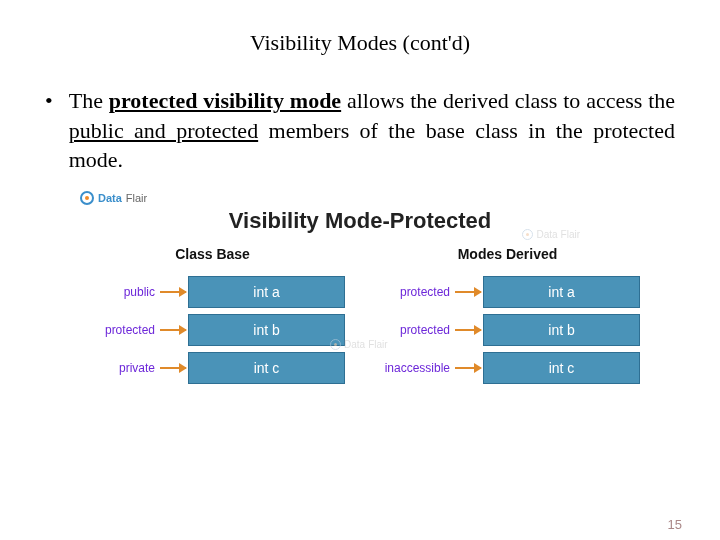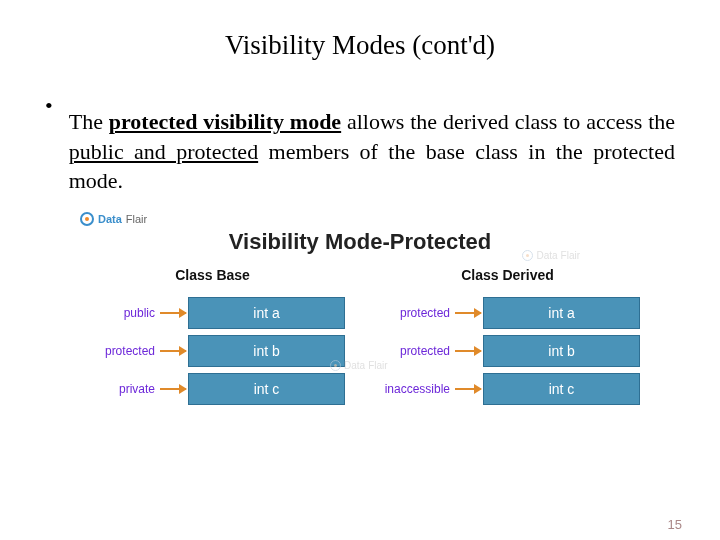--- a/index.html
+++ b/index.html
@@ -6,42 +6,41 @@
   body {
     width: 720px;
     height: 540px;
     background: #fff;
     font-family: "Times New Roman", Times, serif;
     position: relative;
     padding: 30px 45px;
   }
   .title {
     text-align: center;
-    font-size: 27px;
+    font-size: 22px;
     font-weight: normal;
     margin-bottom: 30px;
     color: #000;
   }
   .bullet-block {
     display: flex;
     align-items: flex-start;
     font-size: 22px;
     color: #000;
     line-height: 1.35;
     text-align: justify;
     margin-bottom: 15px;
   }
   .bullet-dot {
     margin-right: 16px;
     font-size: 22px;
     line-height: 1.35;
   }
   .bullet-text {
     flex: 1;
-    margin-top: 16px;
   }
   .ub { text-decoration: underline; font-weight: bold; }
   .u { text-decoration: underline; }
   .diagram {
     margin: 16px auto;
     width: 560px;
     position: relative;
   }
   .dflair {
     display: flex;
@@ -188,21 +187,21 @@
         <span class="cell">int b</span>
       </div>
       <div class="row">
         <span class="row-label">private</span>
         <span class="arrow"></span>
         <span class="cell">int c</span>
       </div>
     </div>
 
     <div class="col">
-      <div class="col-head">Class Derived</div>
+      <div class="col-head">Modes Derived</div>
       <div class="row">
         <span class="row-label">protected</span>
         <span class="arrow"></span>
         <span class="cell">int a</span>
       </div>
       <div class="row">
         <span class="row-label">protected</span>
         <span class="arrow"></span>
         <span class="cell">int b</span>
       </div>

